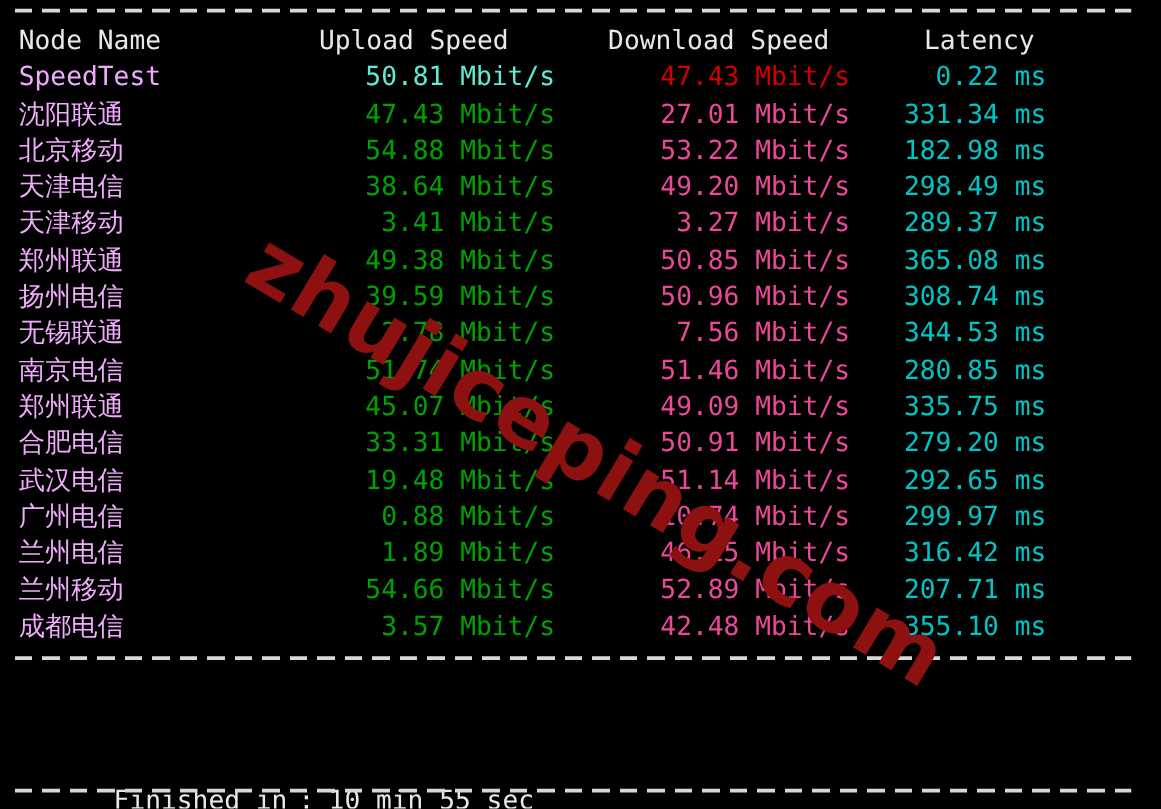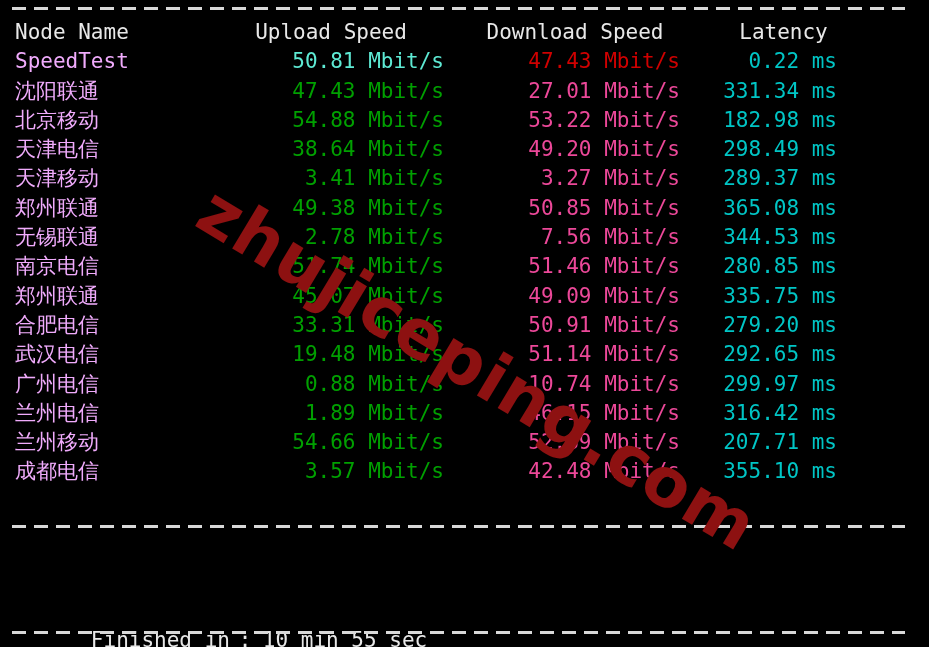--- a/index.html
+++ b/index.html
@@ -160,20 +160,26 @@
             <td class="c-download download">3.27 Mbit/s</td>
             <td class="c-latency latency">289.37 ms</td>
           </tr>
           <tr>
             <td class="c-node node">郑州联通</td>
             <td class="c-upload upload">49.38 Mbit/s</td>
             <td class="c-download download">50.85 Mbit/s</td>
             <td class="c-latency latency">365.08 ms</td>
           </tr>
           <tr>
+            <td class="c-node node">扬州电信</td>
+            <td class="c-upload upload">39.59 Mbit/s</td>
+            <td class="c-download download">50.96 Mbit/s</td>
+            <td class="c-latency latency">308.74 ms</td>
+          </tr>
+          <tr>
             <td class="c-node node">无锡联通</td>
             <td class="c-upload upload">2.78 Mbit/s</td>
             <td class="c-download download">7.56 Mbit/s</td>
             <td class="c-latency latency">344.53 ms</td>
           </tr>
           <tr>
             <td class="c-node node">南京电信</td>
             <td class="c-upload upload">51.74 Mbit/s</td>
             <td class="c-download download">51.46 Mbit/s</td>
             <td class="c-latency latency">280.85 ms</td>

